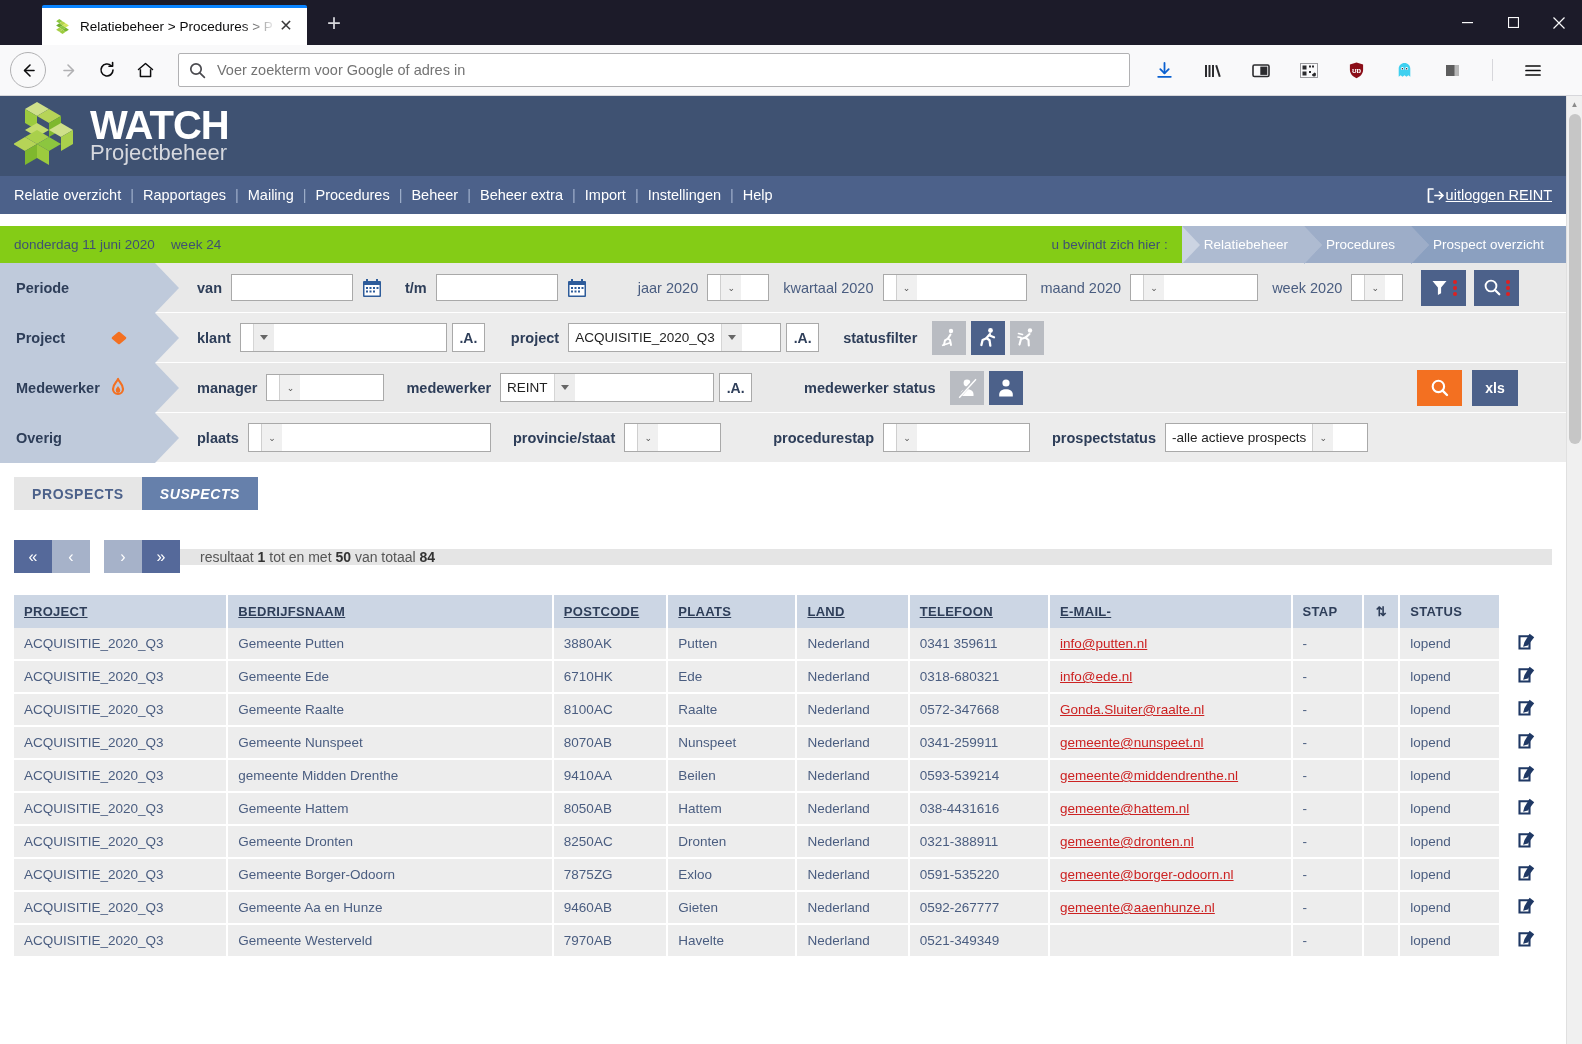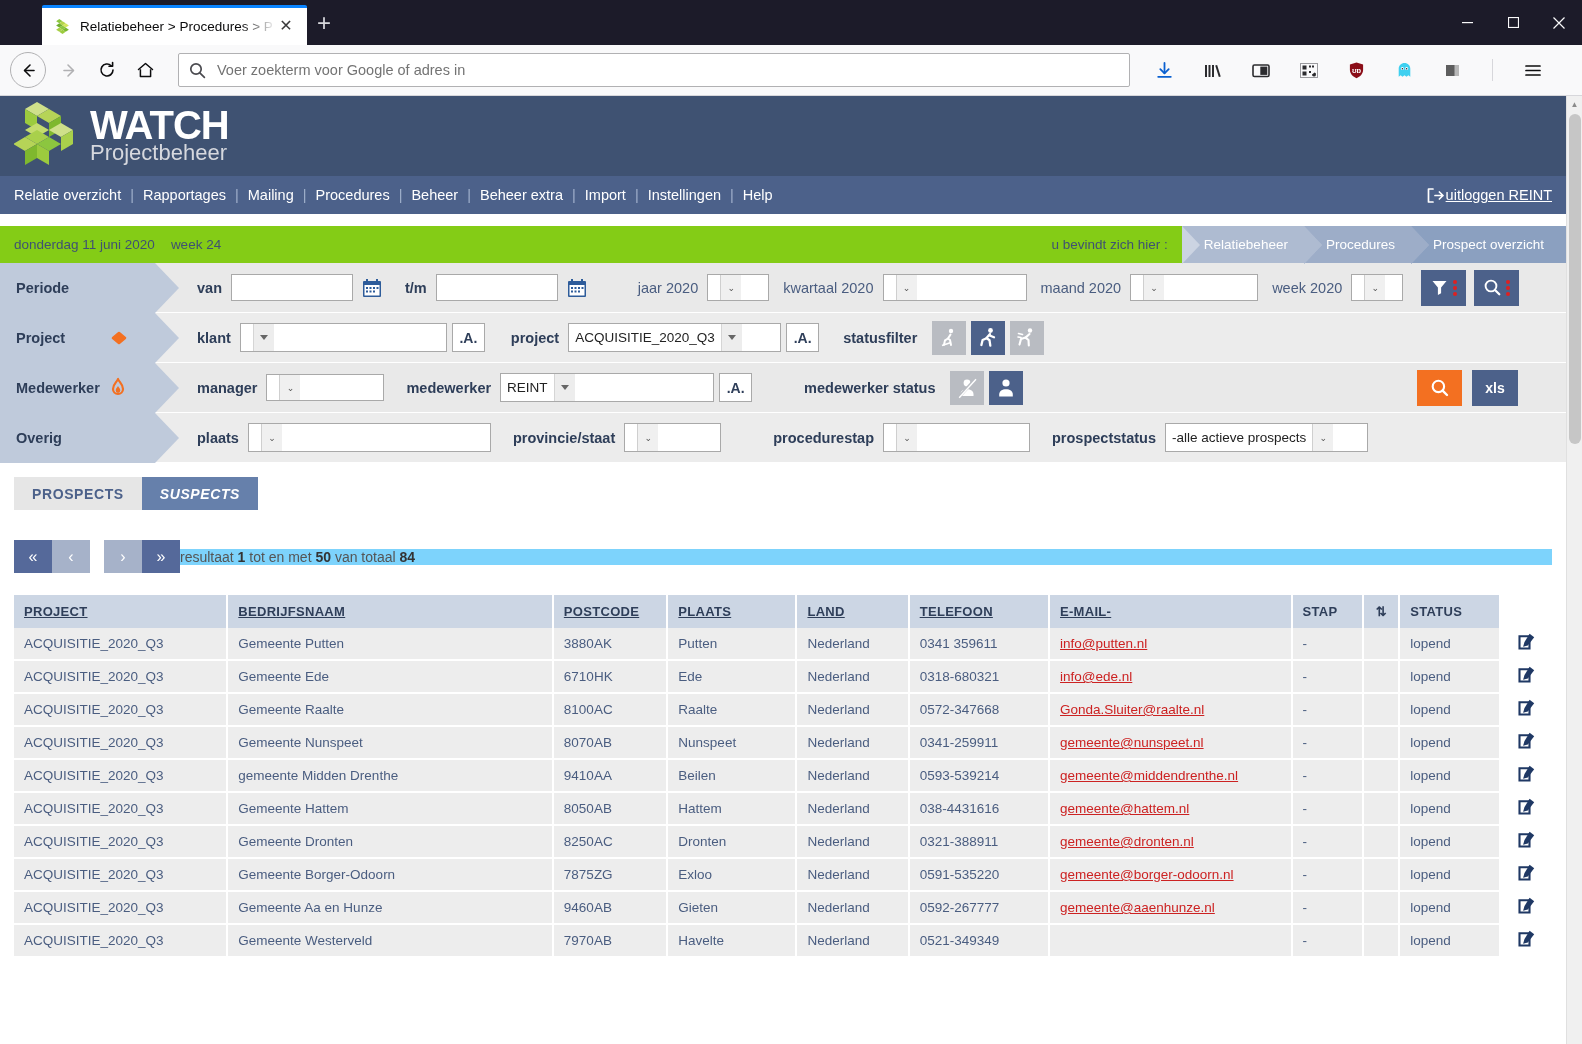--- a/index.html
+++ b/index.html
@@ -8,21 +8,21 @@
     width:1582px; height:1044px; overflow:hidden;
     font-family:"Liberation Sans", sans-serif;
     background:#fff; font-size:13px; color:#333;
   }
 
   
   #browser { width:1582px; height:1044px; display:flex; flex-direction:column; background:#f9f9fa; }
 
   .titlebar {
     height:45px; background:#1c1b29; display:flex; align-items:flex-end;
-    position:relative; flex:0 0 45px;
+    position:relative; flex:0 0 45px;gap:10px;
   }
   .tab {
     margin-left:42px; height:40px; background:#fff; border-top:3px solid #0a84ff;
     display:flex; align-items:center; padding:0 8px 0 12px; min-width:265px;
     border-top-left-radius:2px; border-top-right-radius:2px;
   }
   .tab-favicon { width:17px; height:17px; margin-right:9px; flex:0 0 17px; }
   .tab-title {
     font-size:13.5px; color:#0c0c0d; white-space:nowrap; overflow:hidden;
     max-width:196px; flex:1 1 auto;
@@ -168,21 +168,21 @@
   .ptab.off { background:#e6e6e6; color:#4c618a; }
   .ptab.on { background:#6680ab; color:#fff;font-style:italic; }
 
   
   .pagerow { display:flex; align-items:center; margin:30px 14px 0 14px; }
   .pgbtns { display:flex; }
   .pgb { width:38px; height:33px; display:flex; align-items:center; justify-content:center; color:#fff; font-size:16px; cursor:pointer; }
   .pgb.dark { background:#55699a; }
   .pgb.light { background:#a6b2c9; }
   .pgb.gap { background:#fff; width:14px; }
-  .pgtext { flex:1 1 auto; height:16px; background:#7dd3fc; display:flex; align-items:center; font-size:14px; color:#555; }
+  .pgtext { flex:1 1 auto; height:16px; background:#e5e5e5; display:flex; align-items:center; padding-left:20px; font-size:14px; color:#555; }
   .pgtext b { color:#333; }
 
   
   .tablewrap { margin:22px 14px 0 14px; }
   table.grid { border-collapse:collapse; width:100%; table-layout:fixed; }
   table.grid th {
     background:#ccd6e4; color:#2e3e59; font-size:13px; font-weight:bold;
     text-align:left; padding:9px 10px; border-right:2px solid #fff; letter-spacing:.3px;
   }
   table.grid th span.u { text-decoration:underline; cursor:pointer; }

